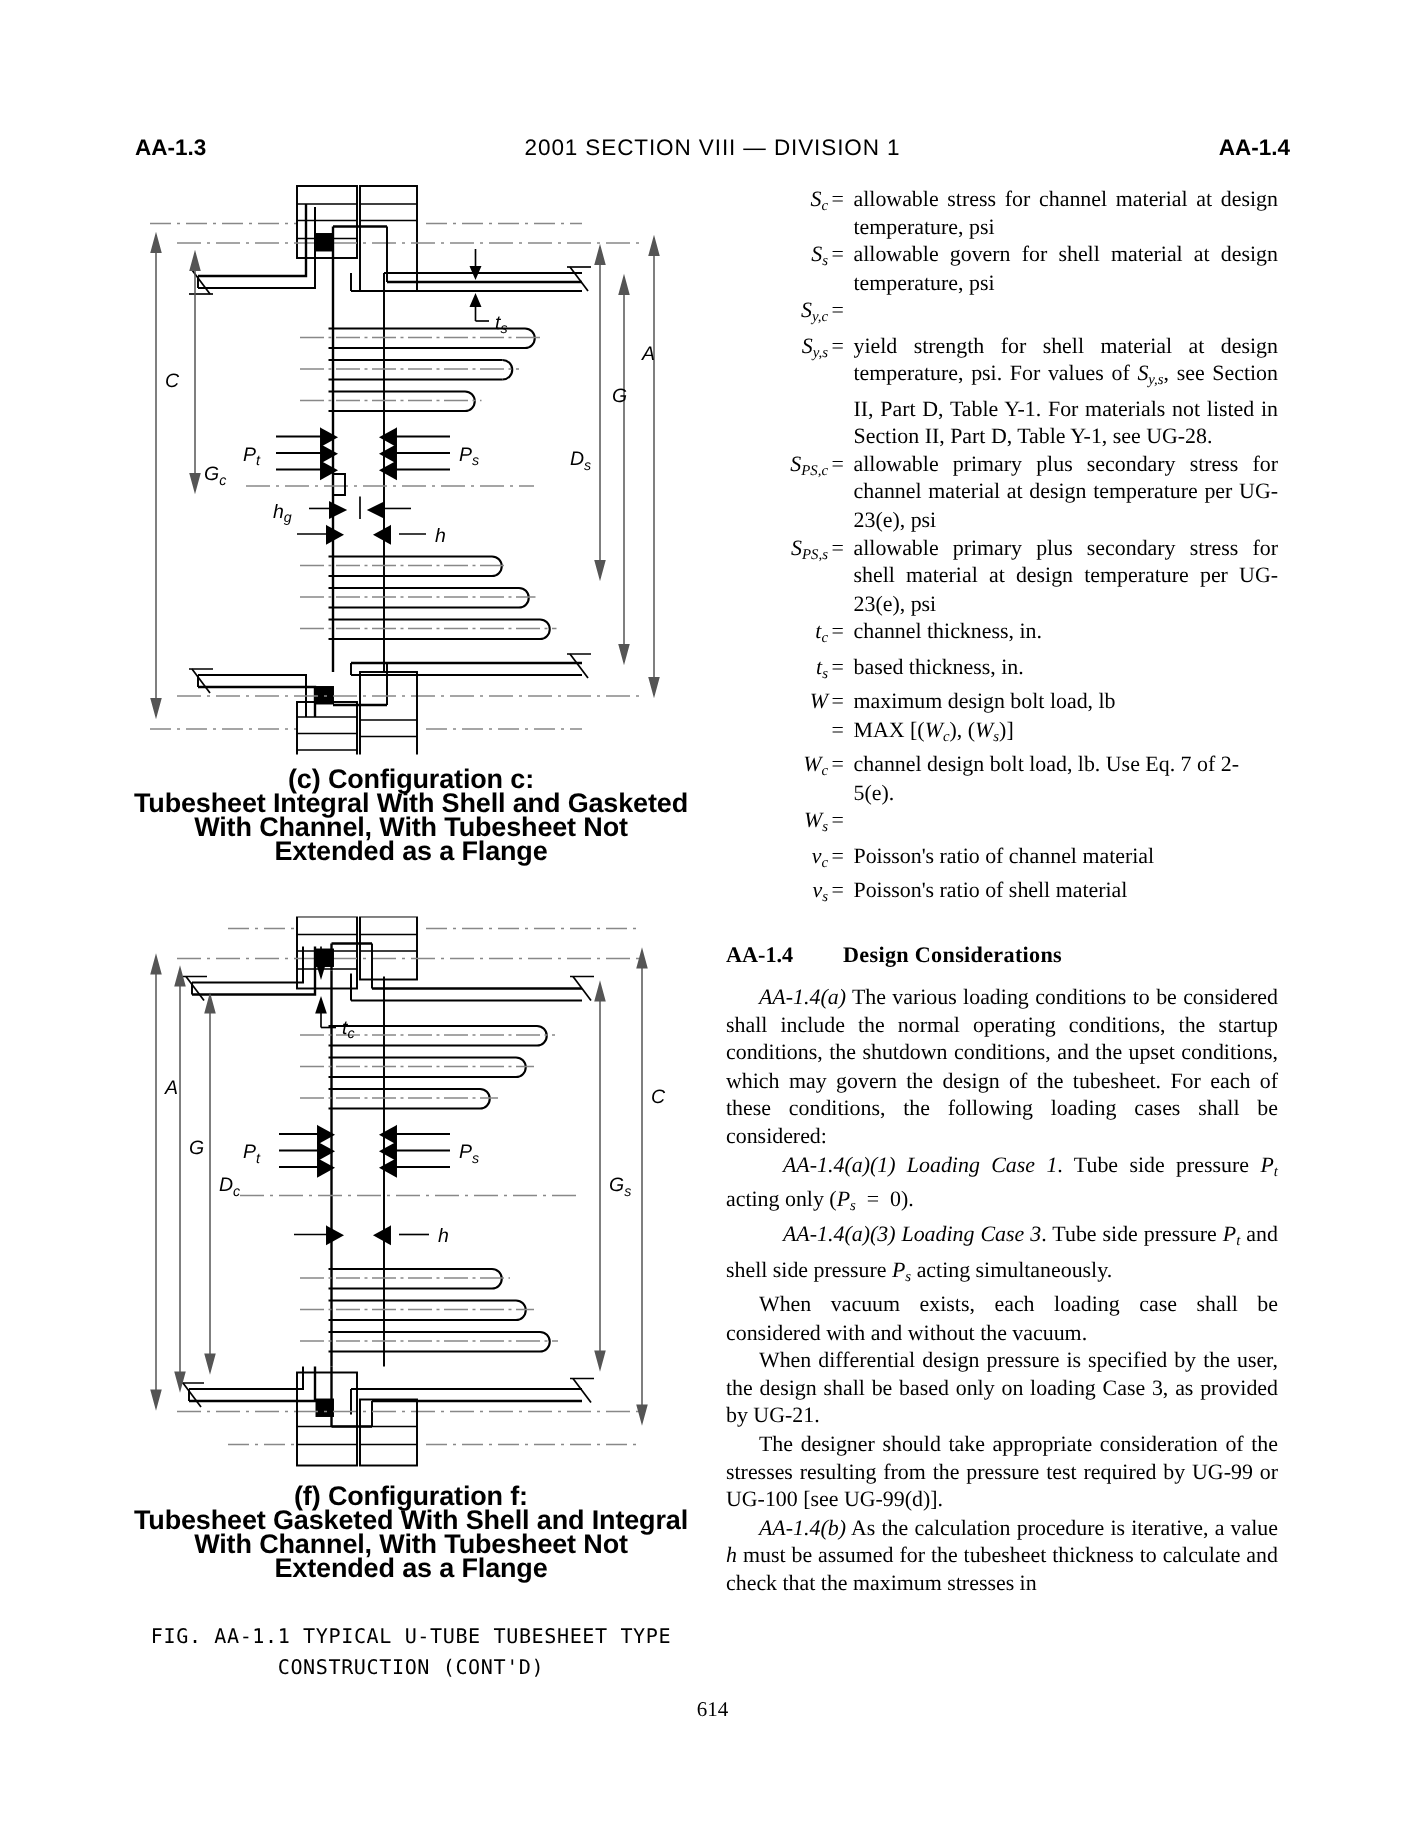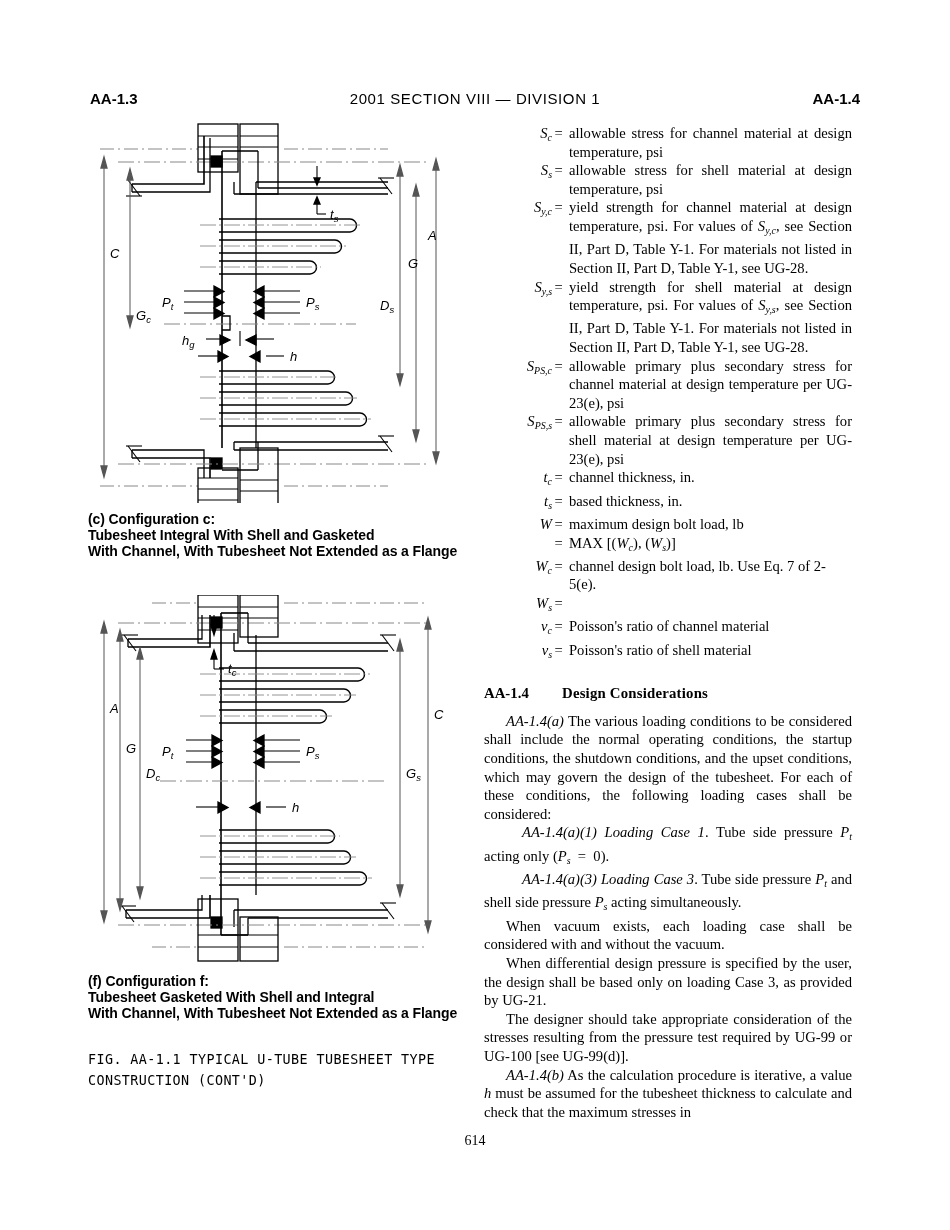--- a/index.html
+++ b/index.html
@@ -105,29 +105,29 @@
   .para {
     text-indent: 22px;
     margin: 0 0 0 0;
     text-align: justify;
     text-justify: inter-word;
   }
   .para.deep { text-indent: 38px; }
 
   
   .fig-caption {
-    text-align: left;
+    text-align: center;
     font-family: "Liberation Sans", sans-serif;
     font-weight: bold;
-    font-size: 14px;
+    font-size: 18px;
     line-height: 16px;
     letter-spacing: -0.1px;
   }
   .fig-title {
-    text-align: left;
+    text-align: center;
     font-family: "DejaVu Sans Mono", monospace;
     font-size: 13.4px;
     line-height: 21px;
     letter-spacing: 0.4px;
   }
 
   
   #page-number {
     position: absolute;
     left: 0; right: 0;
@@ -472,27 +472,26 @@
 
     <div class="nom-row">
       <div class="nom-sym"><i>S</i><sub>c</sub></div>
       <div class="nom-eq">=</div>
       <div class="nom-def">allowable stress for channel material at design temperature, psi</div>
     </div>
 
     <div class="nom-row">
       <div class="nom-sym"><i>S</i><sub>s</sub></div>
       <div class="nom-eq">=</div>
-      <div class="nom-def">allowable stress for shell material at design temperature, psi</div>
+      <div class="nom-def">allowable govern for shell material at design temperature, psi</div>
     </div>
 
     <div class="nom-row">
       <div class="nom-sym"><i>S</i><sub>y,c</sub></div>
       <div class="nom-eq">=</div>
-      <div class="nom-def">yield strength for channel material at design temperature, psi. For values of <i>S</i><sub>y,c</sub>, see Section II, Part D, Table Y-1. For materials not listed in Section II, Part D, Table Y-1, see UG-28.</div>
     </div>
 
     <div class="nom-row">
       <div class="nom-sym"><i>S</i><sub>y,s</sub></div>
       <div class="nom-eq">=</div>
       <div class="nom-def">yield strength for shell material at design temperature, psi. For values of <i>S</i><sub>y,s</sub>, see Section II, Part D, Table Y-1. For materials not listed in Section II, Part D, Table Y-1, see UG-28.</div>
     </div>
 
     <div class="nom-row">
       <div class="nom-sym"><i>S</i><sub>PS,c</sub></div>

